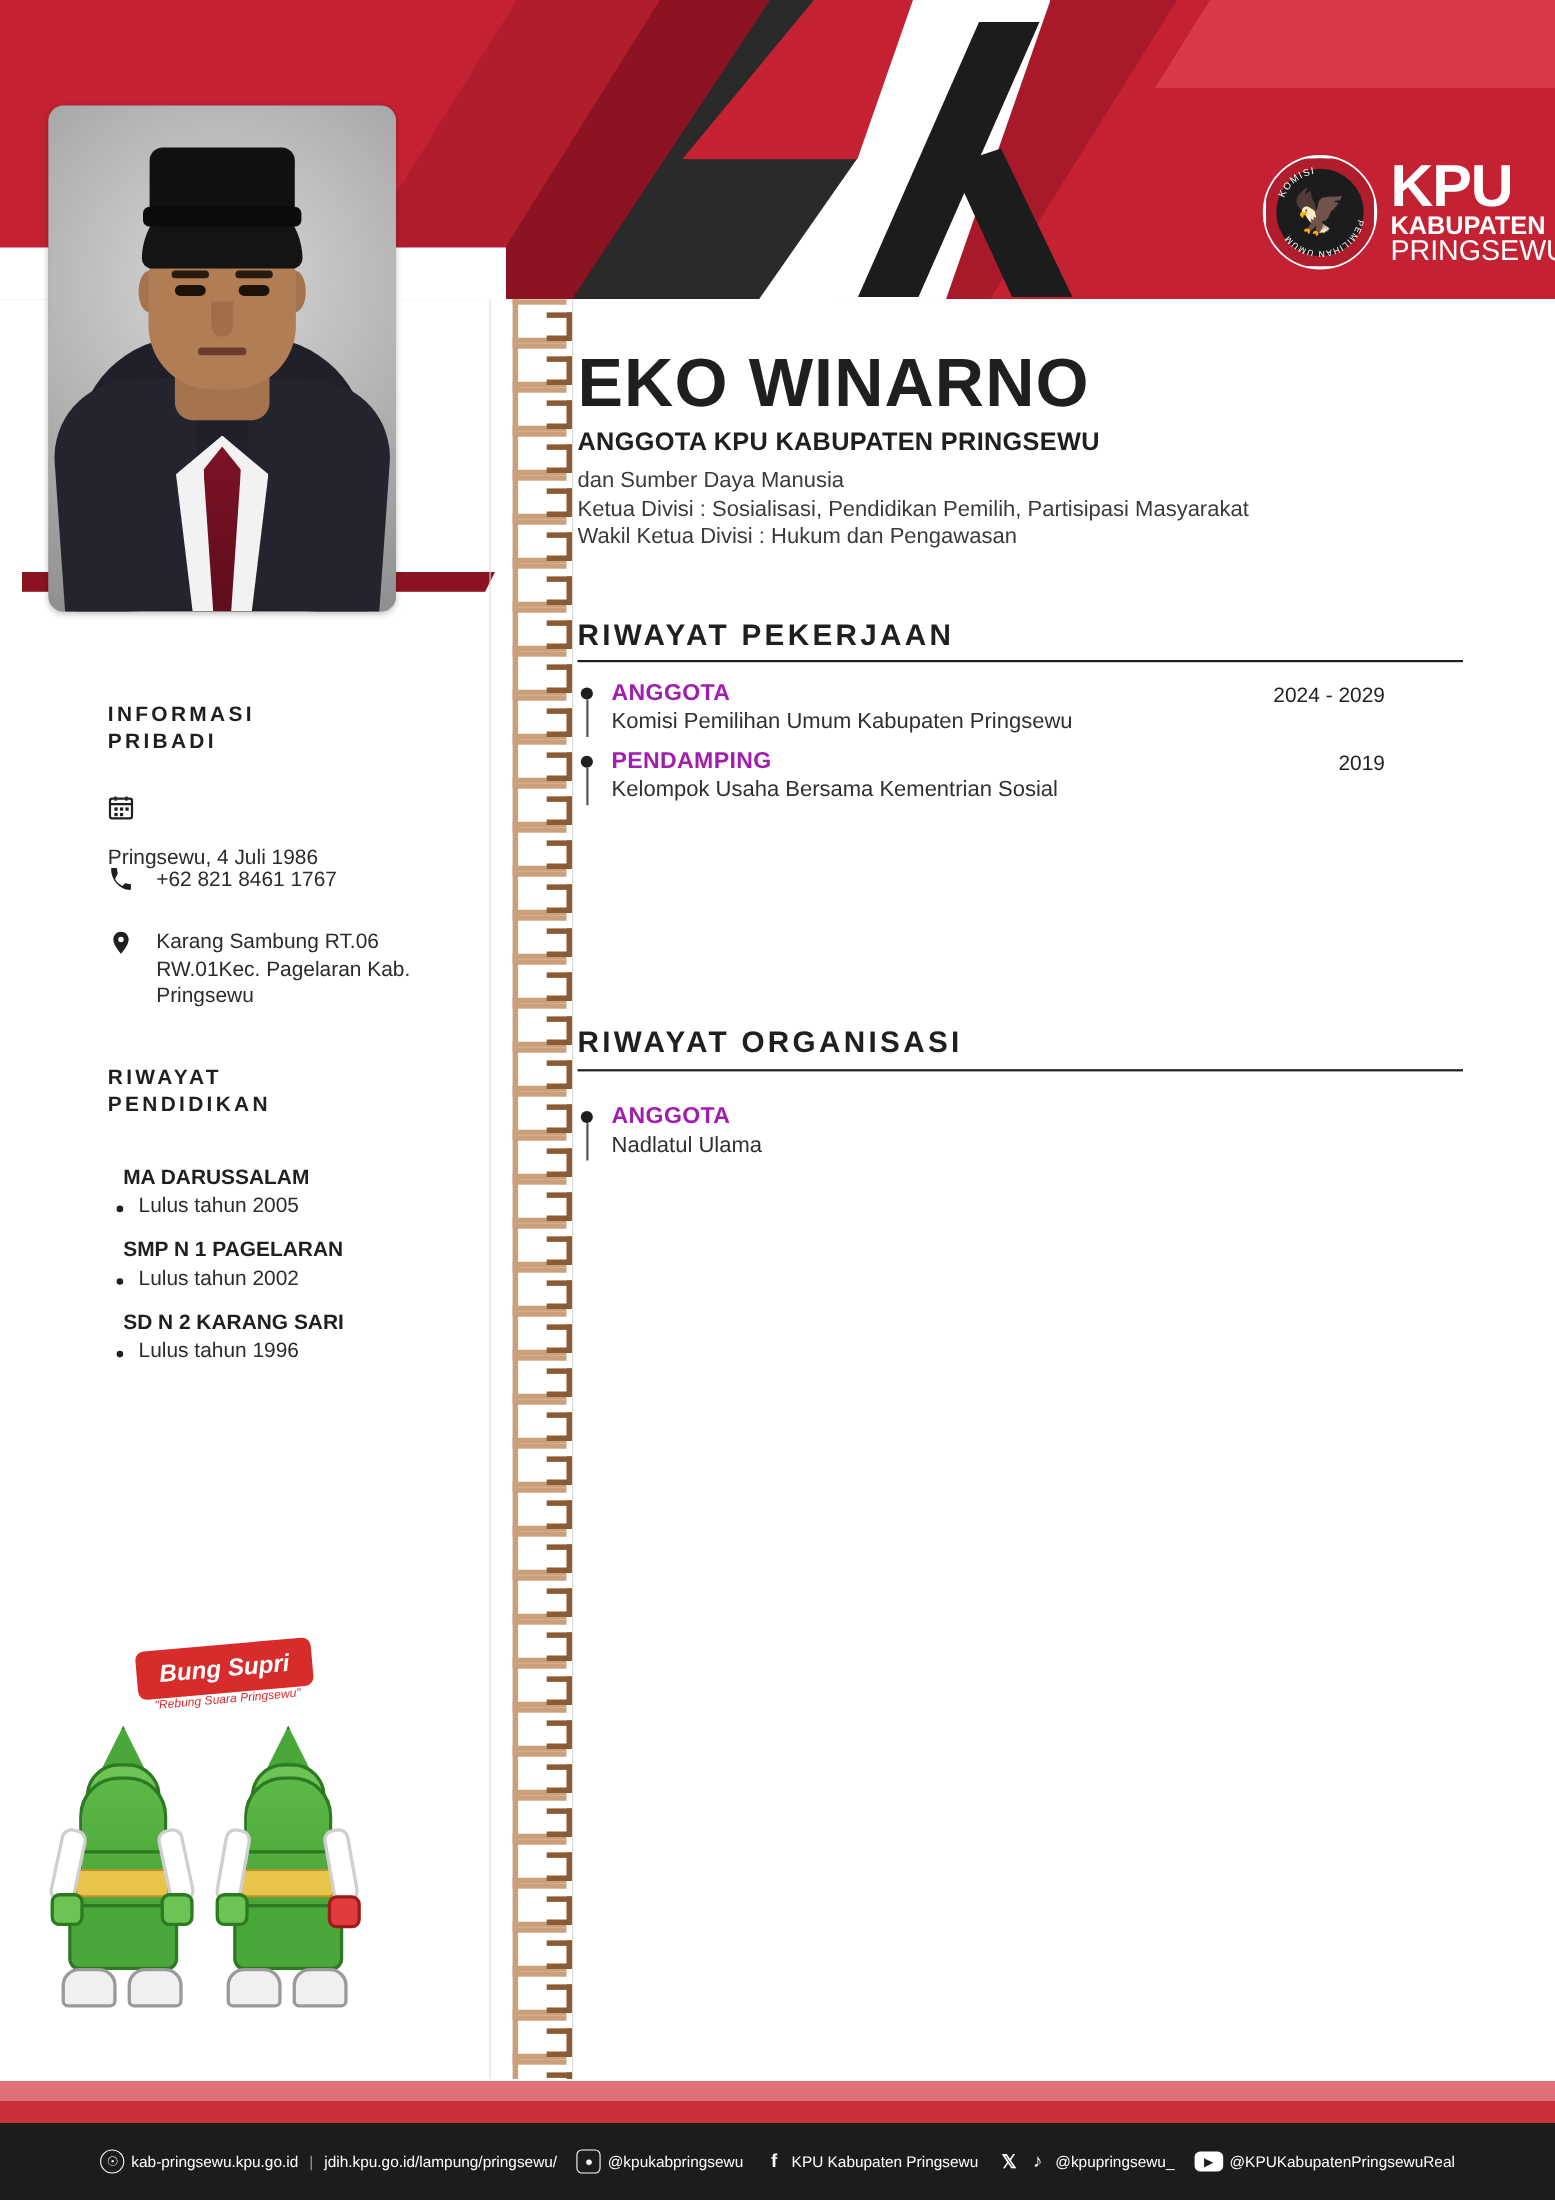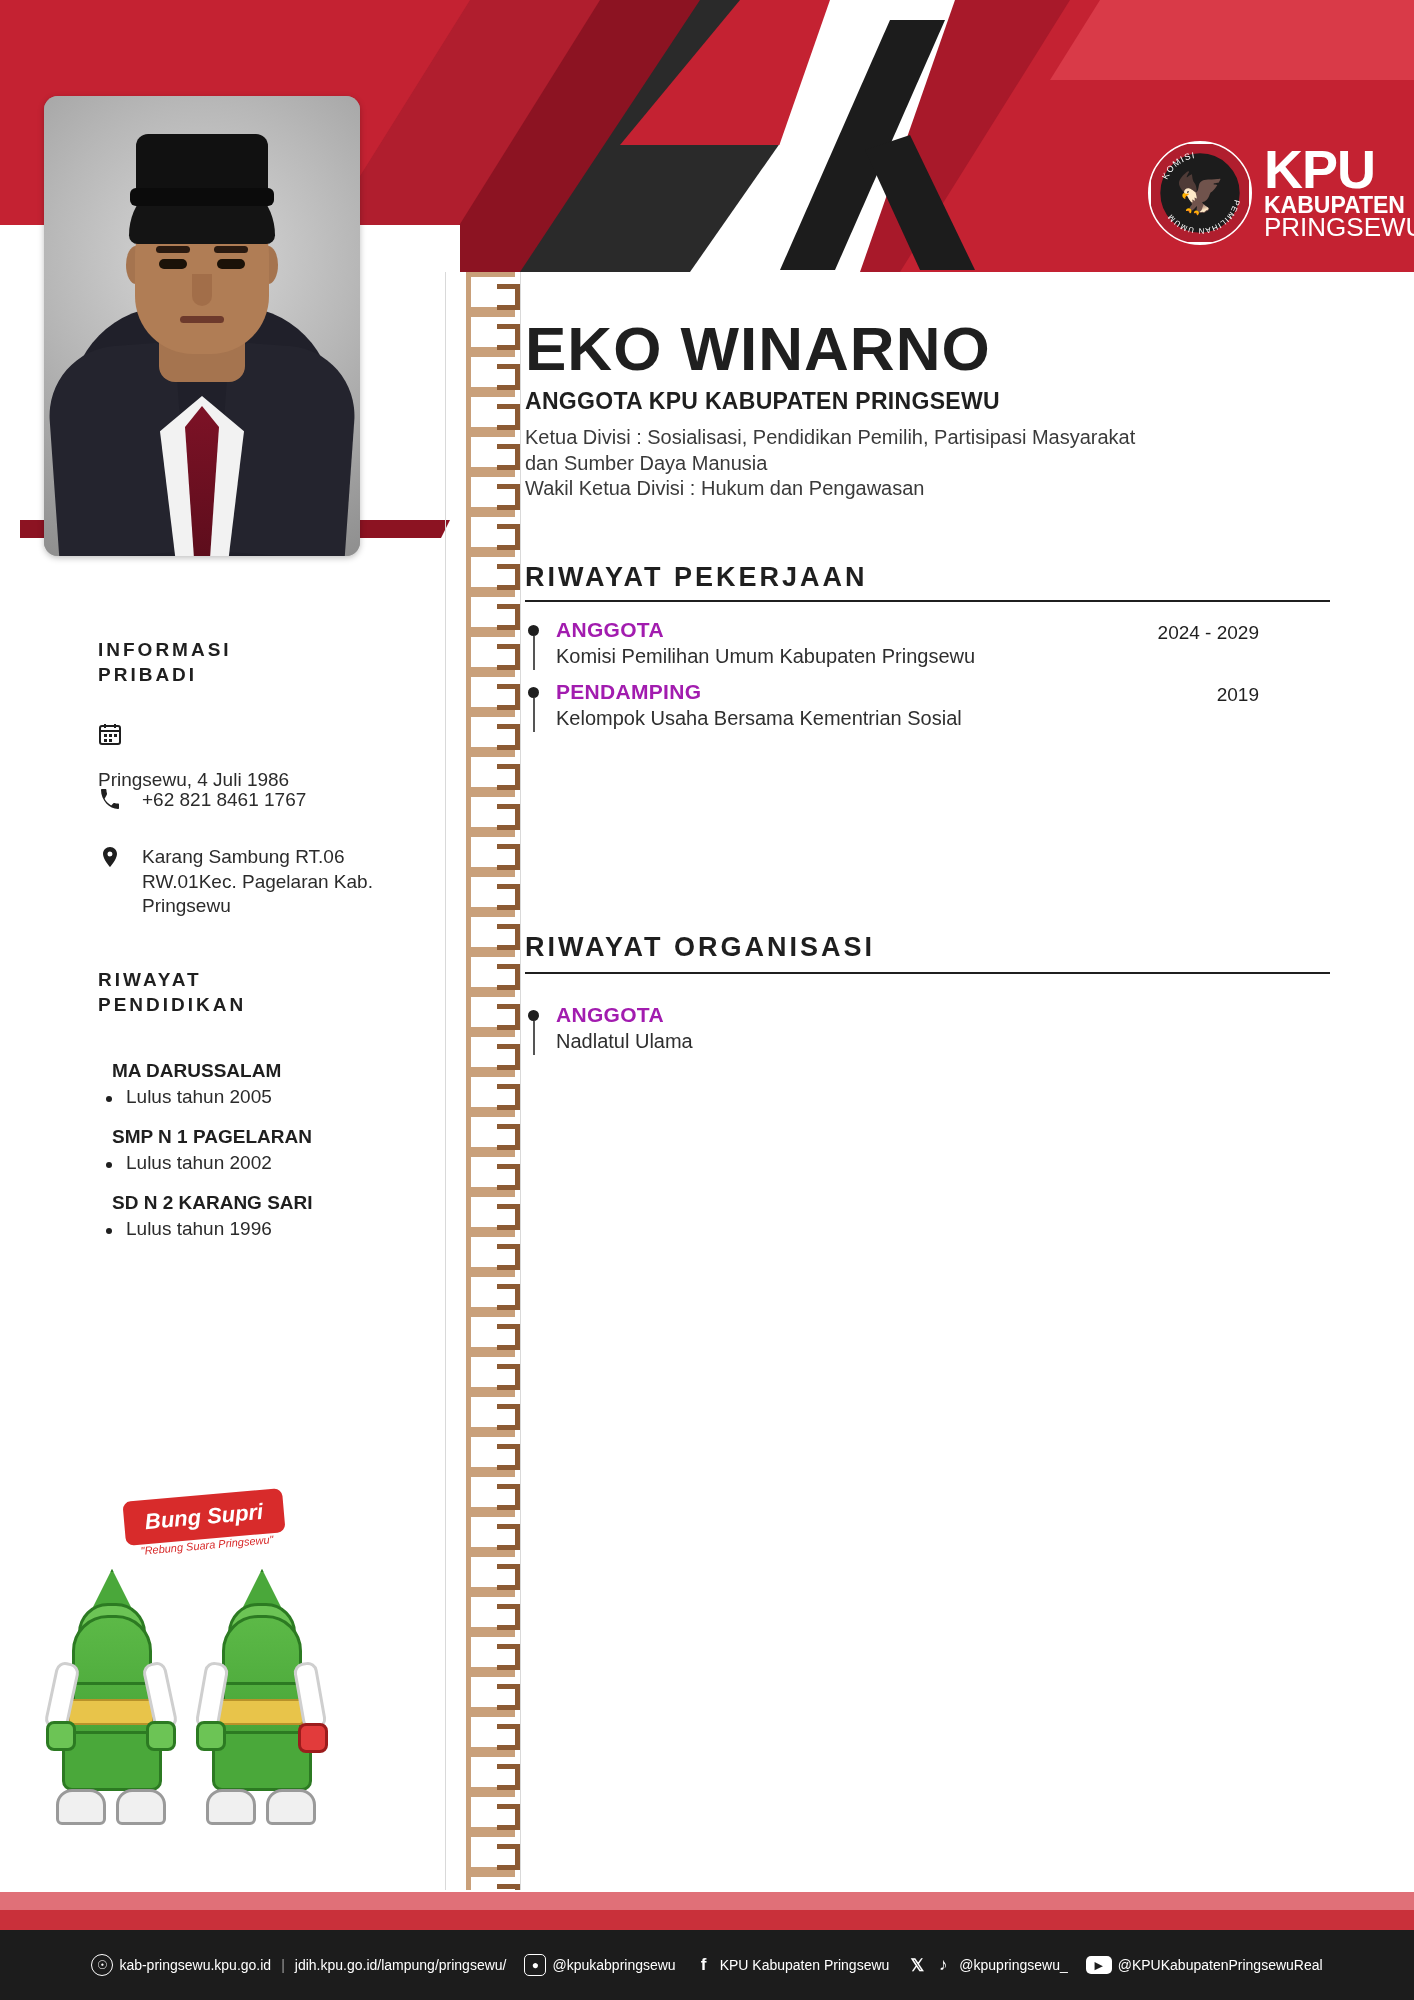--- a/index.html
+++ b/index.html
@@ -498,22 +498,22 @@
     </div>
   <div class="orn-row">
       <div class="orn-shape"></div>
     </div>
 </div>
 
 <div class="name-block">
   <div class="name-title">EKO WINARNO</div>
   <div class="name-sub">ANGGOTA KPU KABUPATEN PRINGSEWU</div>
   <div class="name-div">
+    <span>dan Sumber Daya Manusia</span>
     <span>Ketua Divisi : Sosialisasi, Pendidikan Pemilih, Partisipasi Masyarakat</span>
-    <span>dan Sumber Daya Manusia</span>
     <span>Wakil Ketua Divisi : Hukum dan Pengawasan</span>
   </div>
 </div>
 
 <div class="sec-head" style="left:525px;top:562px;">RIWAYAT PEKERJAAN</div>
 <div class="sec-rule" style="left:525px;top:600px;width:805px;"></div>
 
 <div class="tl" style="left:528px;top:618px;width:805px;">
   <div class="tl-item">
     <div class="tl-role">ANGGOTA</div>

